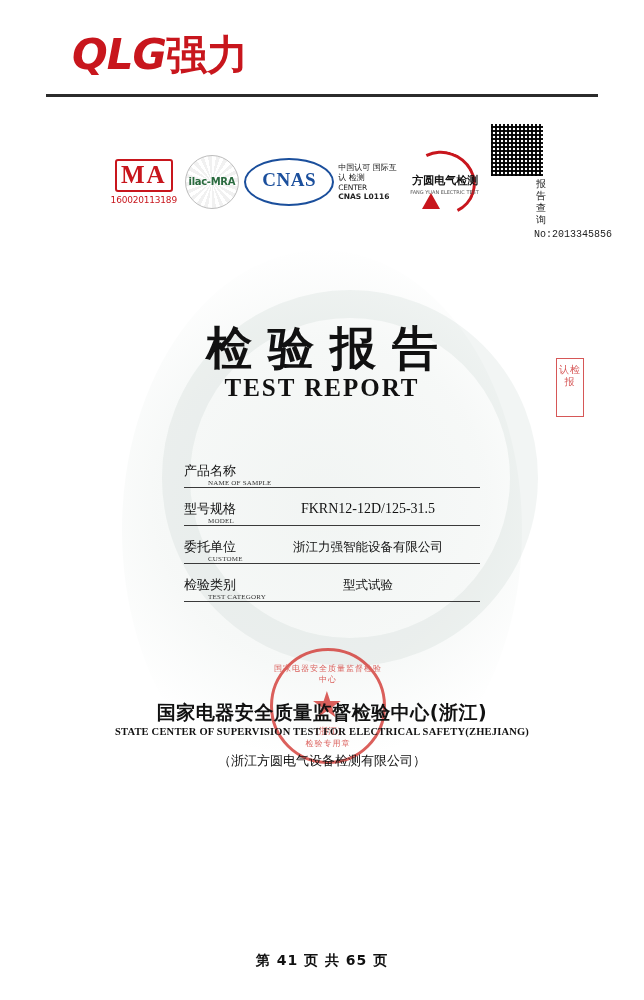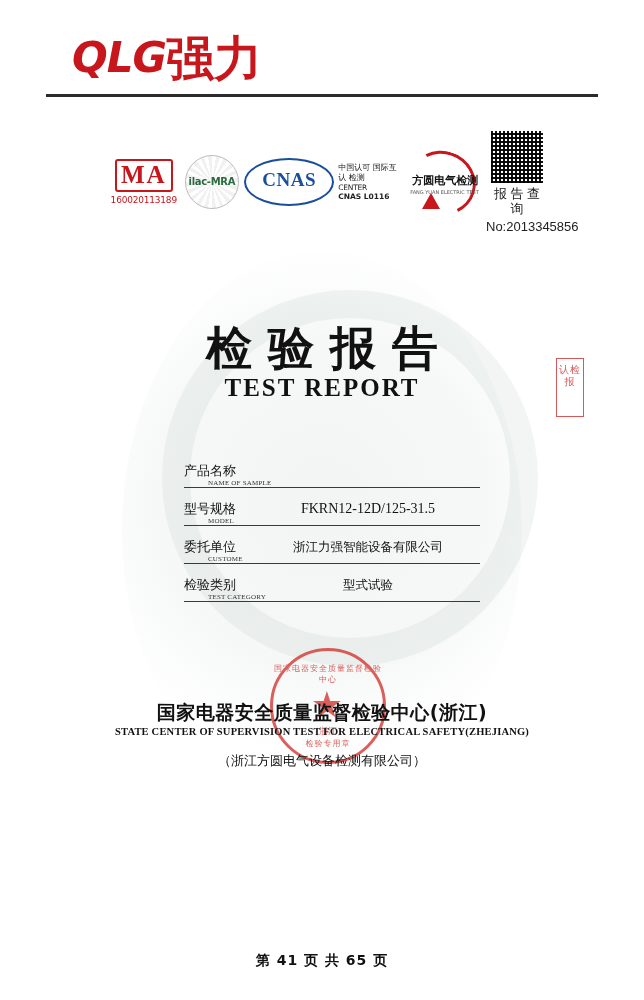--- a/index.html
+++ b/index.html
@@ -30,21 +30,21 @@
     font-weight: bold;
     font-style: italic;
     font-size: 42px;
     letter-spacing: -1px;
     color: #c8161d;
     line-height: 1;
   }
   .brand-cn {
     font-family: "DejaVu Sans", sans-serif;
     font-weight: bold;
-    font-size: 48px;
+    font-size: 41px;
     color: #c8161d;
     line-height: 1;
   }
   .header-rule {
     position: absolute;
     top: 94px;
     left: 46px;
     width: 552px;
     height: 3px;
     background: #2b2b2b;
@@ -226,25 +226,26 @@
     width: 52px;
     height: 52px;
     margin: 0 auto;
     background:
       repeating-linear-gradient(90deg, #111 0 2px, #fff 2px 4px),
       repeating-linear-gradient(0deg, #111 0 2px, #fff 2px 4px);
     background-blend-mode: multiply;
     border: 1px solid #fff;
   }
   .qr-cap {
-    font-family: Liberation Sans, sans-serif;
-    font-size: 13px;
+    font-family: Liberation Mono, monospace;
+    font-size: 10px;
     color: #222;
     margin-top: 2px;
     line-height: 1.2;
+    margin-left: 48px;
   }
 
   
   .watermark {
     position: absolute;
     top: 250px;
     left: 122px;
     width: 400px;
     height: 560px;
     border-radius: 50%;

